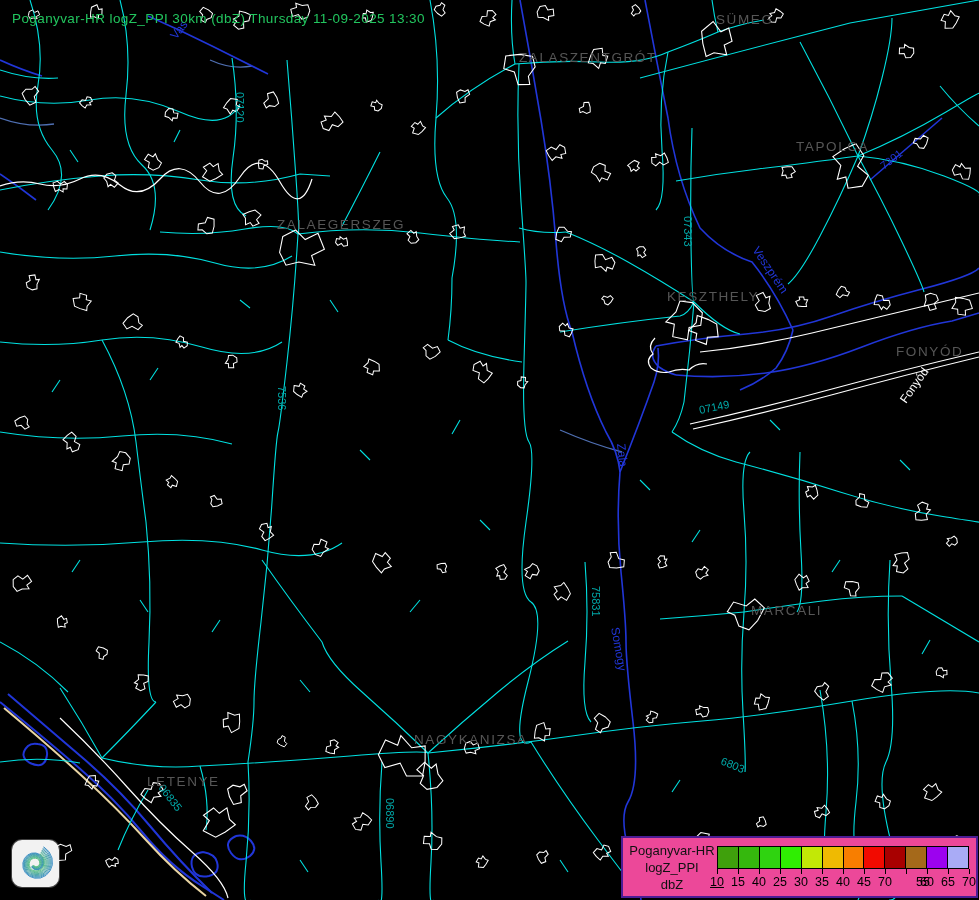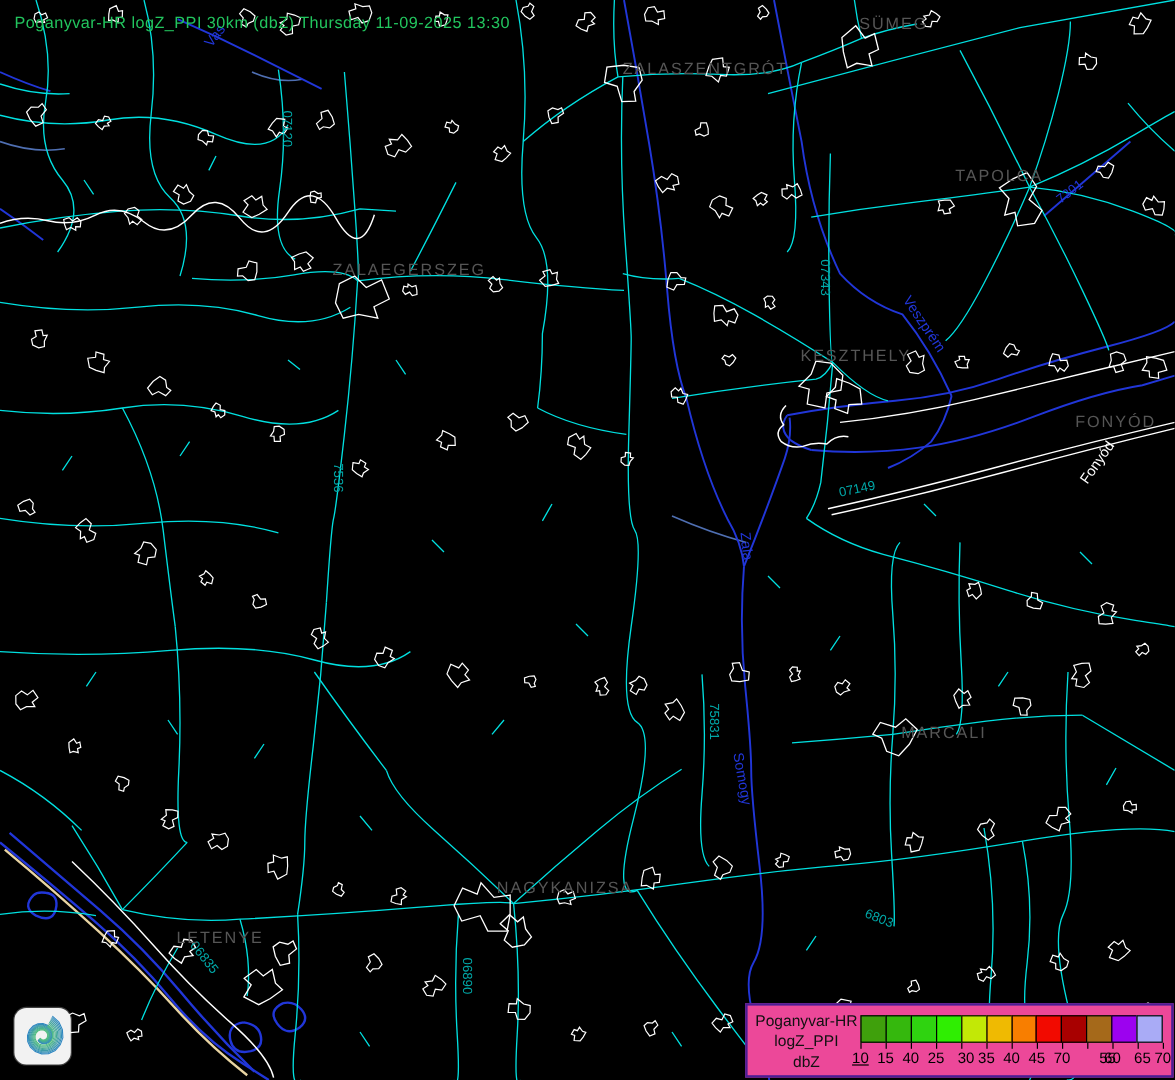--- a/index.html
+++ b/index.html
@@ -304,35 +304,35 @@
     <div id="legend-scale">
         <div class="legend-tick" style="left: 94px;"></div>
         <div class="legend-num" style="left: 94px; text-decoration: underline;">10</div>
         <div class="legend-tick" style="left: 115px;"></div>
         <div class="legend-num" style="left: 115px;">15</div>
         <div class="legend-tick" style="left: 136px;"></div>
         <div class="legend-num" style="left: 136px;">40</div>
         <div class="legend-tick" style="left: 157px;"></div>
         <div class="legend-num" style="left: 157px;">25</div>
         <div class="legend-tick" style="left: 178px;"></div>
-        <div class="legend-num" style="left: 178px; text-align: right;">30</div>
+        <div class="legend-num" style="left: 178px;">30</div>
         <div class="legend-tick" style="left: 199px;"></div>
         <div class="legend-num" style="left: 199px;">35</div>
         <div class="legend-tick" style="left: 220px;"></div>
         <div class="legend-num" style="left: 220px;">40</div>
         <div class="legend-tick" style="left: 241px;"></div>
         <div class="legend-num" style="left: 241px;">45</div>
         <div class="legend-tick" style="left: 262px;"></div>
         <div class="legend-num" style="left: 262px;">70</div>
         <div class="legend-tick" style="left: 283px;"></div>
         <div class="legend-num" style="left: 300px;">55</div>
         <div class="legend-tick" style="left: 304px;"></div>
         <div class="legend-num" style="left: 304px;">60</div>
         <div class="legend-tick" style="left: 325px;"></div>
-        <div class="legend-num" style="left: 325px; text-align: right;">65</div>
+        <div class="legend-num" style="left: 325px;">65</div>
         <div class="legend-tick" style="left: 346px;"></div>
         <div class="legend-num" style="left: 346px;">70</div>
       </div>
   </div>
 
   <div class="logo">
     <svg id="logo-svg" width="47" height="47" viewBox="0 0 47 47">
         <path d="M31.9,7.0L37.1,11.8L40.0,18.0L40.4,24.7L38.2,30.7L34.0,35.4L28.5,38.0L22.7,38.2L17.4,36.3L13.3,32.7L11.1,28.0L10.9,22.9L12.5,18.4L15.6,15.0L19.6,13.2L23.8,13.0L27.6,14.4L30.3,17.0L31.8,20.3L31.9,23.7L30.7,26.6L28.6,28.7L26.0,29.8L23.5,29.7L21.3,28.8L19.8,27.2" fill="none" stroke="#2e86c1" stroke-width="0.9" stroke-linecap="round"></path>
         <path d="M31.4,8.0L36.3,12.5L39.0,18.3L39.3,24.6L37.3,30.3L33.3,34.6L28.2,37.1L22.7,37.3L17.7,35.5L14.0,32.1L11.9,27.7L11.7,23.0L13.2,18.7L16.1,15.5L19.9,13.8L23.8,13.6L27.3,15.0L29.9,17.4L31.3,20.5L31.4,23.6L30.3,26.4L28.3,28.4L25.9,29.4L23.5,29.4L21.4,28.4L20.1,26.9" fill="none" stroke="#338db9" stroke-width="0.9" stroke-linecap="round"></path>
         <path d="M30.8,9.1L35.4,13.2L38.0,18.7L38.3,24.5L36.4,29.8L32.7,33.9L27.9,36.2L22.8,36.4L18.1,34.7L14.6,31.6L12.6,27.4L12.4,23.0L13.9,19.1L16.6,16.1L20.1,14.4L23.8,14.3L27.1,15.5L29.5,17.8L30.8,20.7L30.8,23.6L29.8,26.2L28.0,28.1L25.7,29.0L23.5,29.0L21.6,28.1L20.3,26.7" fill="none" stroke="#3794b1" stroke-width="0.9" stroke-linecap="round"></path>

